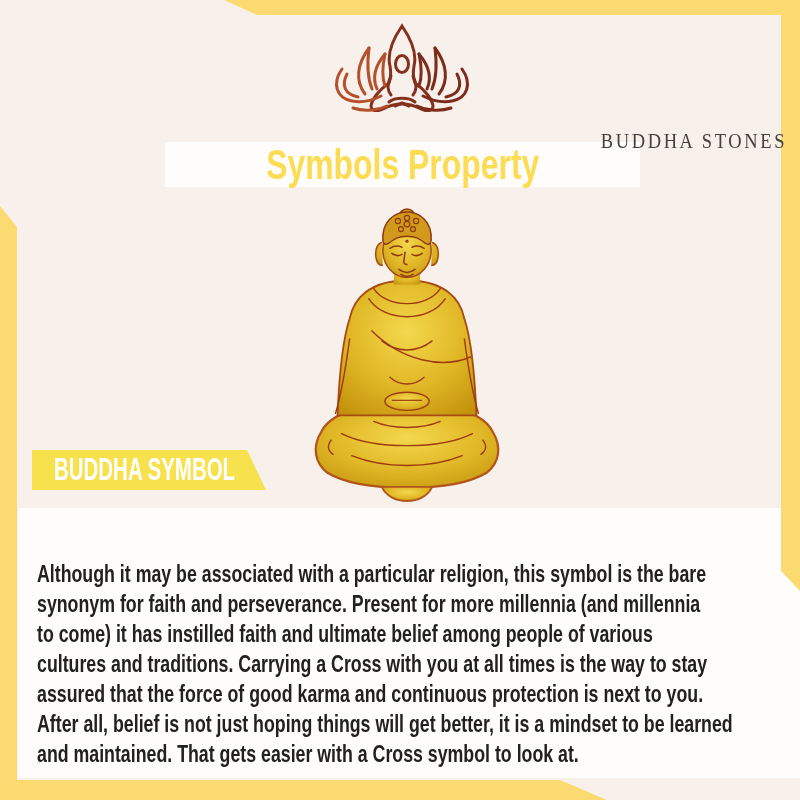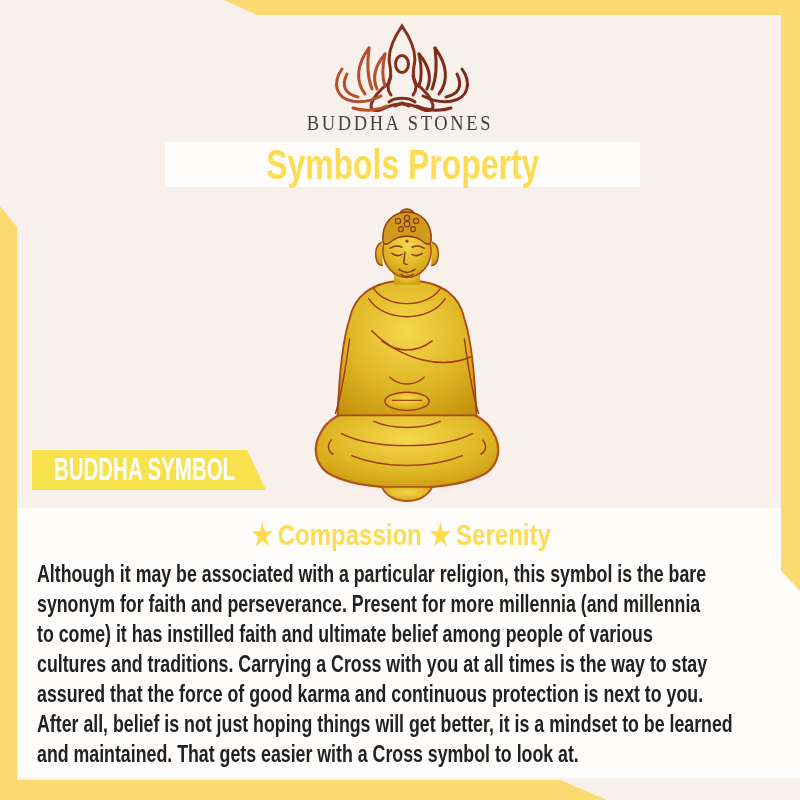--- a/index.html
+++ b/index.html
@@ -9,21 +9,21 @@
     overflow:hidden;
     background:#f8f0ea;
     font-family:"Liberation Sans", sans-serif;
   }
   
   .ribbon{position:absolute;left:0;top:0;width:800px;height:800px;background:#fbdb71;}
   #ribbon-top-right{clip-path:polygon(224px 0,800px 0,800px 591px,781px 571px,781px 15px,257px 15px);}
   #ribbon-bottom-left{clip-path:polygon(0 206px,17px 227px,17px 780px,560px 780px,607px 800px,0 800px);}
   
   #logo{position:absolute;left:327px;top:20px;width:150px;height:92px;}
-  #brand{position:absolute;left:0;top:111px;width:800px;text-align:center;color:#45403b;}
+  #brand{position:absolute;left:0;top:129px;width:800px;text-align:right;color:#45403b;}
   #brand span{display:inline-block;transform:scaleX(.88);transform-origin:center;
     font-family:"Liberation Serif", serif;font-size:21px;letter-spacing:3px;font-weight:500;white-space:nowrap;}
   
   #banner{position:absolute;left:165px;top:142px;width:475px;height:45px;background:#fefdfb;
     display:flex;align-items:center;justify-content:center;}
   #banner-title{display:inline-block;transform:scaleX(.76);transform-origin:center;
     font-size:42px;font-weight:bold;color:#fbdc52;white-space:nowrap;}
   
   #statue{position:absolute;left:310px;top:208px;width:194px;height:294px;}
   
@@ -144,25 +144,20 @@
     <ellipse cx="95" cy="192" rx="22" ry="9" fill="url(#gold)" stroke="#9e3a10" stroke-width="1.4"></ellipse>
     <path d="M80,191 h30" fill="none" stroke="#9e3a10" stroke-width="1.2"></path>
 
     <path d="M70,277 C74,286 84,291 95,291 C106,291 116,286 120,277 Z" fill="url(#gold)" stroke="#b2541a" stroke-width="1.8"></path>
   </svg>
 
   <div id="symbol-label">
     <span>BUDDHA SYMBOL</span>
   </div>
 
-  <div id="traits">
-    <span class="inner">
-      <span class="star">★</span><span class="trait-label">Compassion</span><span class="star">★</span><span class="trait-label">Serenity</span>
-    </span>
-  </div>
 
   <div id="body-text">
     <div class="bline">Although it may be associated with a particular religion, this symbol is the bare</div>
     <div class="bline">synonym for faith and perseverance. Present for more millennia (and millennia</div>
     <div class="bline">to come) it has instilled faith and ultimate belief among people of various</div>
     <div class="bline">cultures and traditions. Carrying a Cross with you at all times is the way to stay</div>
     <div class="bline">assured that the force of good karma and continuous protection is next to you.</div>
     <div class="bline">After all, belief is not just hoping things will get better, it is a mindset to be learned</div>
     <div class="bline">and maintained. That gets easier with a Cross symbol to look at.</div>
   </div>

